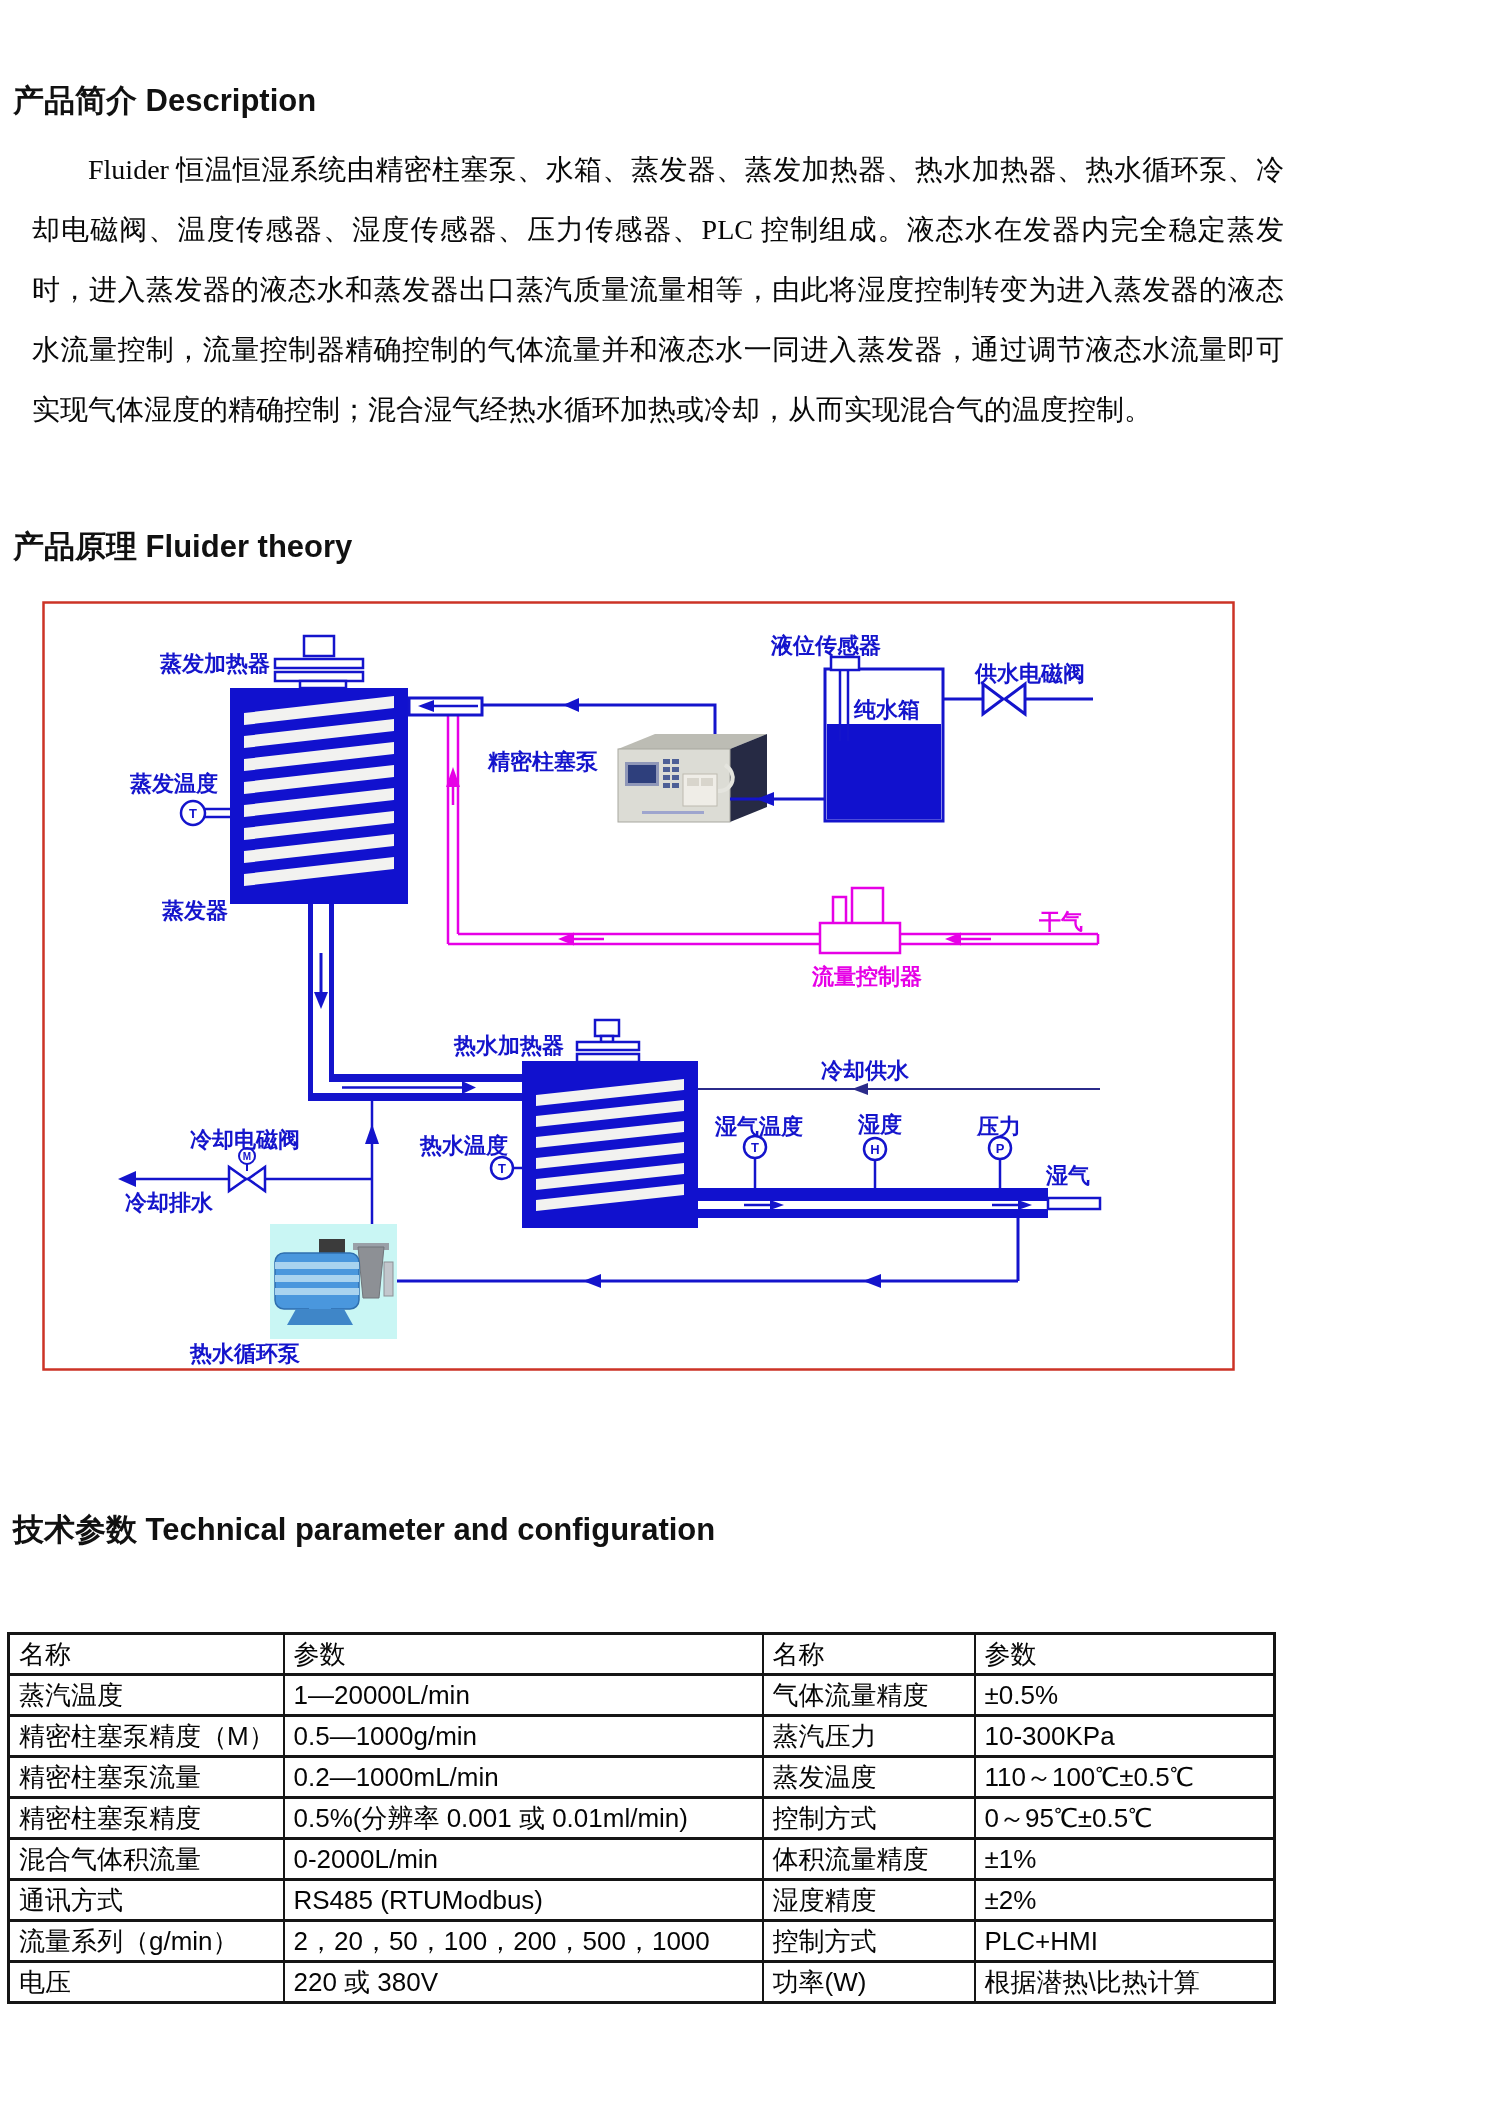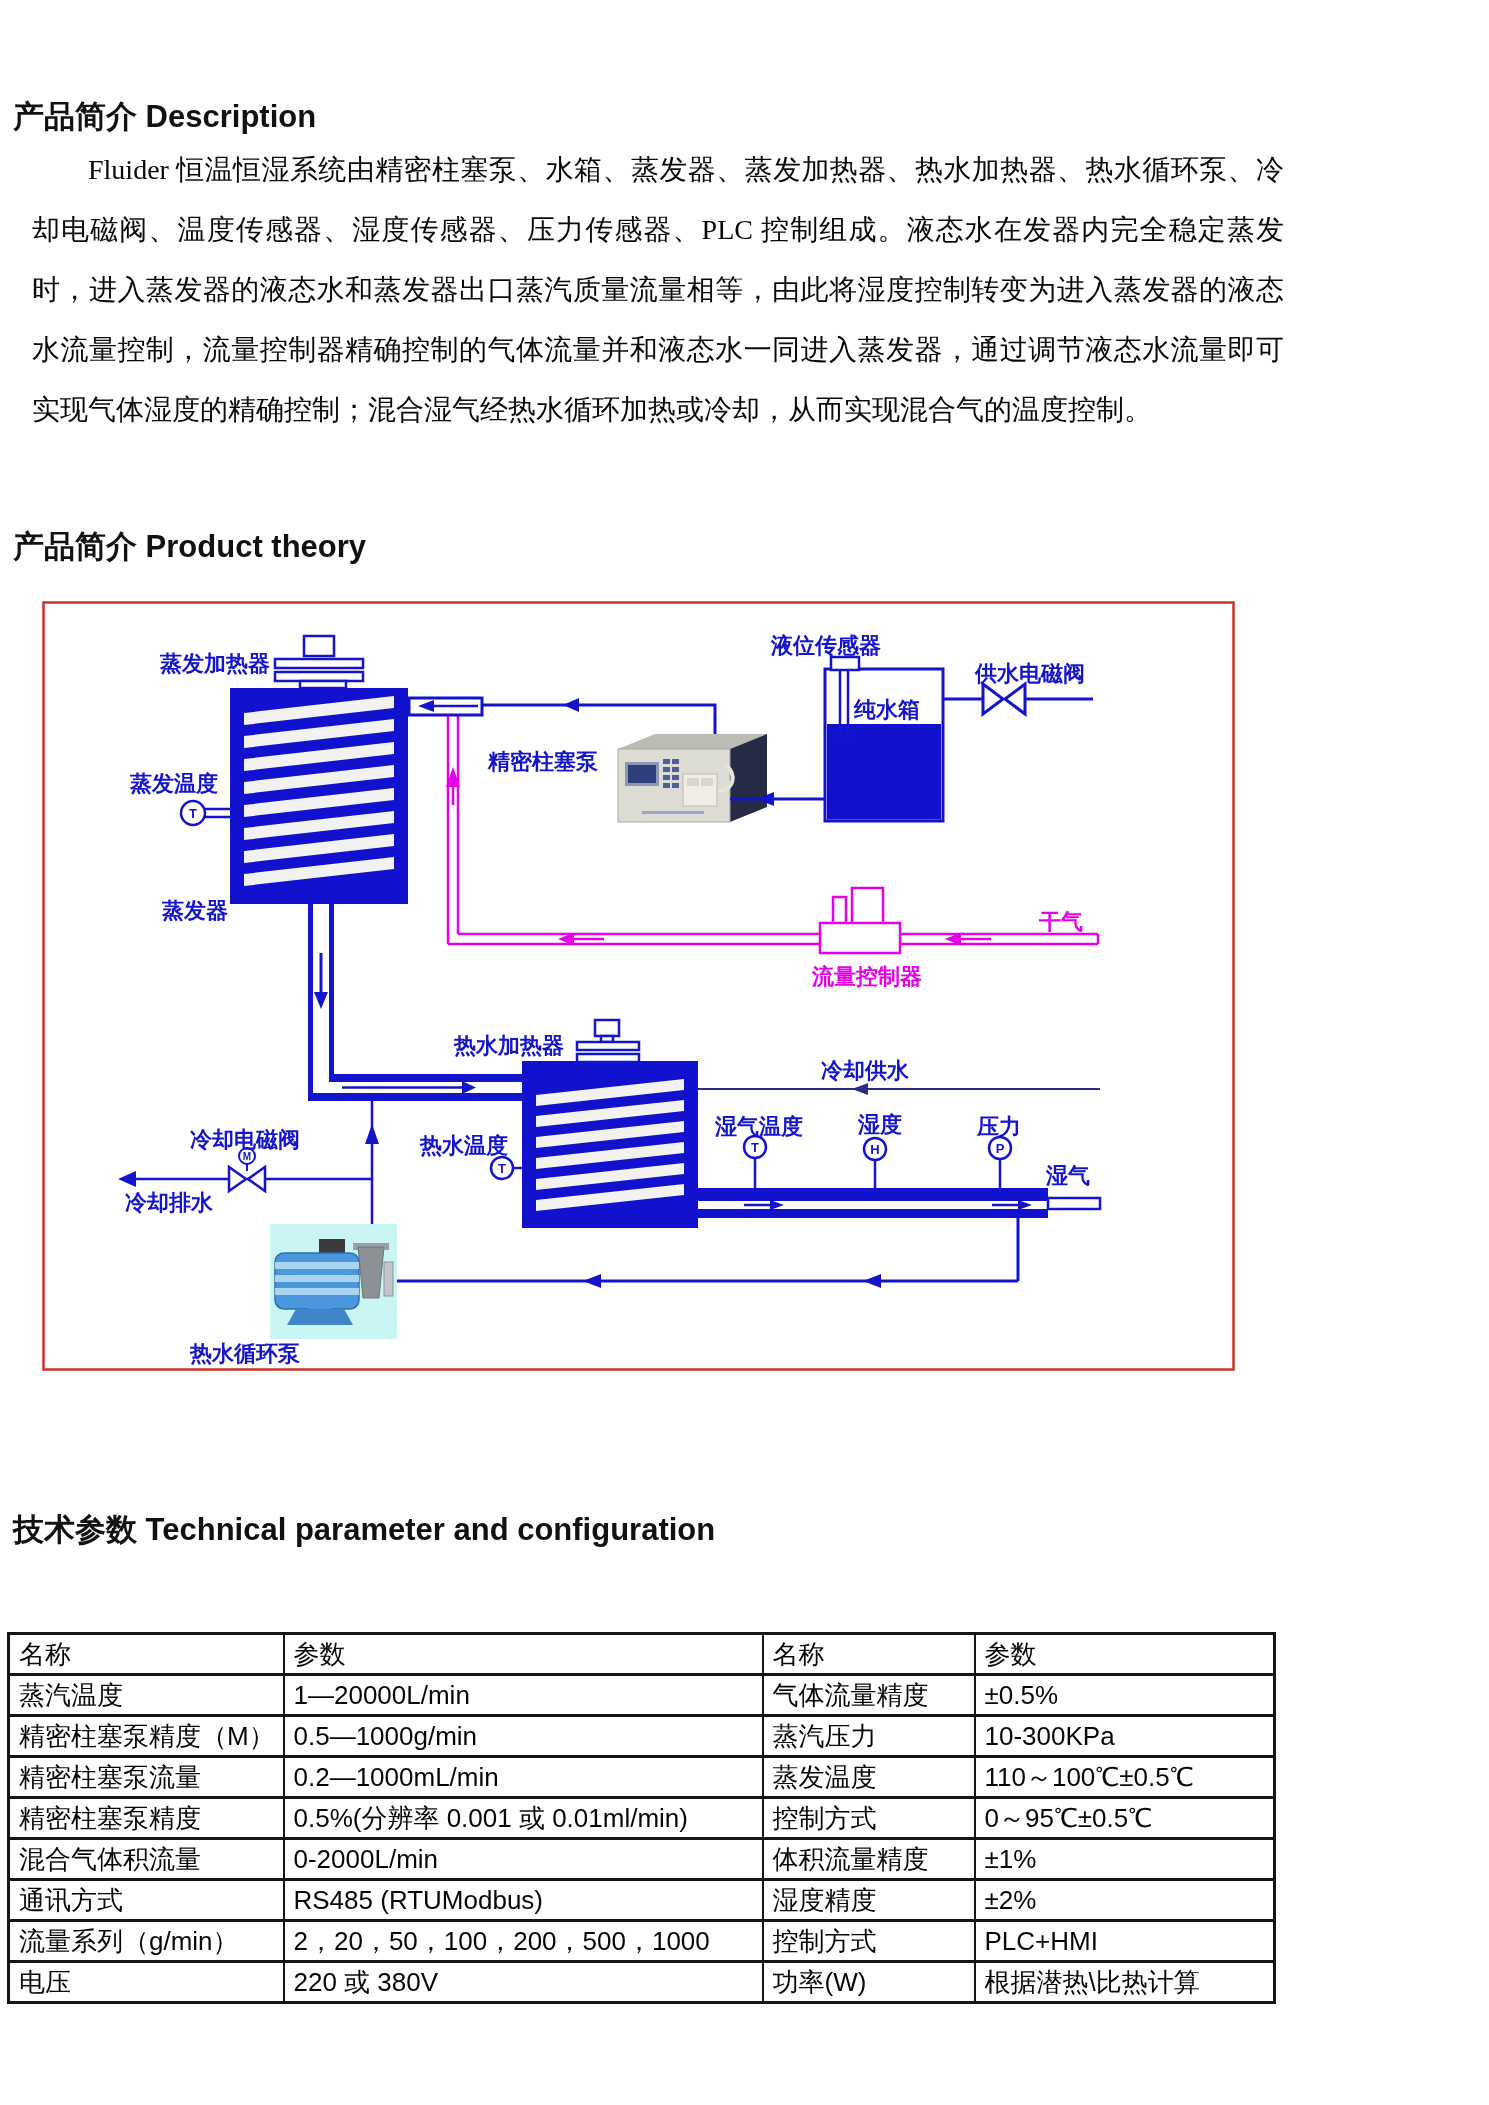--- a/index.html
+++ b/index.html
@@ -1,20 +1,20 @@
 <!DOCTYPE html>
 <html><head>
 <meta charset="utf-8">
 <style>
   html,body{margin:0;padding:0;background:#e8e8e8;}
   .page{position:relative;width:1489px;height:2105px;background:#ffffff;margin:0 auto;
         font-family:"Liberation Sans",sans-serif;color:#000;overflow:hidden;}
   .h-title{position:absolute;left:13px;font-size:31px;font-weight:700;
            font-family:"Liberation Sans",sans-serif;white-space:nowrap;color:#111;}
-  #sec1-title{top:96px;}
+  #sec1-title{top:80px;}
   #sec2-title{top:526px;}
   #sec3-title{top:1509px;}
   .intro{position:absolute;left:32px;top:140px;width:1252px;
          font-family:"Liberation Serif",serif;font-size:28px;line-height:60px;
          text-align:justify;text-indent:56px;color:#080808;}
   .diagram-wrap{position:absolute;left:42px;top:601px;width:1193px;height:770px;}
   svg text{font-family:"Liberation Sans",sans-serif;font-weight:700;}
   .lbl{font-size:22px;fill:#1414cc;}
   .lblm{font-size:22px;fill:#e600e6;}
   .tag{font-size:13px;fill:#1414cc;text-anchor:middle;}
@@ -27,21 +27,21 @@
 </style>
 </head>
 <body>
 
 <div class="page">
 
   <div class="h-title" id="sec1-title">产品简介  Description</div>
 
   <div class="intro">Fluider 恒温恒湿系统由精密柱塞泵、水箱、蒸发器、蒸发加热器、热水加热器、热水循环泵、冷却电磁阀、温度传感器、湿度传感器、压力传感器、PLC 控制组成。液态水在发器内完全稳定蒸发时，进入蒸发器的液态水和蒸发器出口蒸汽质量流量相等，由此将湿度控制转变为进入蒸发器的液态水流量控制，流量控制器精确控制的气体流量并和液态水一同进入蒸发器，通过调节液态水流量即可实现气体湿度的精确控制；混合湿气经热水循环加热或冷却，从而实现混合气的温度控制。</div>
 
-  <div class="h-title" id="sec2-title">产品简介 Product theory</div>
+  <div class="h-title" id="sec2-title">产品原理 Fluider theory</div>
 
   <div class="diagram-wrap">
     <svg viewBox="0 0 1193 770" width="1193" height="770">
 
       <rect x="1.5" y="1.5" width="1190" height="767" fill="none" stroke="#cc3326" stroke-width="2.5"></rect>
 
       <g>
         <path d="M440,104 H673 V147" fill="none" stroke="#1414cc" stroke-width="3"></path>
         <polygon points="521,104 537,97 537,111" fill="#1414cc"></polygon>
         <rect x="668" y="143" width="12" height="9" fill="#8b93a8"></rect>

